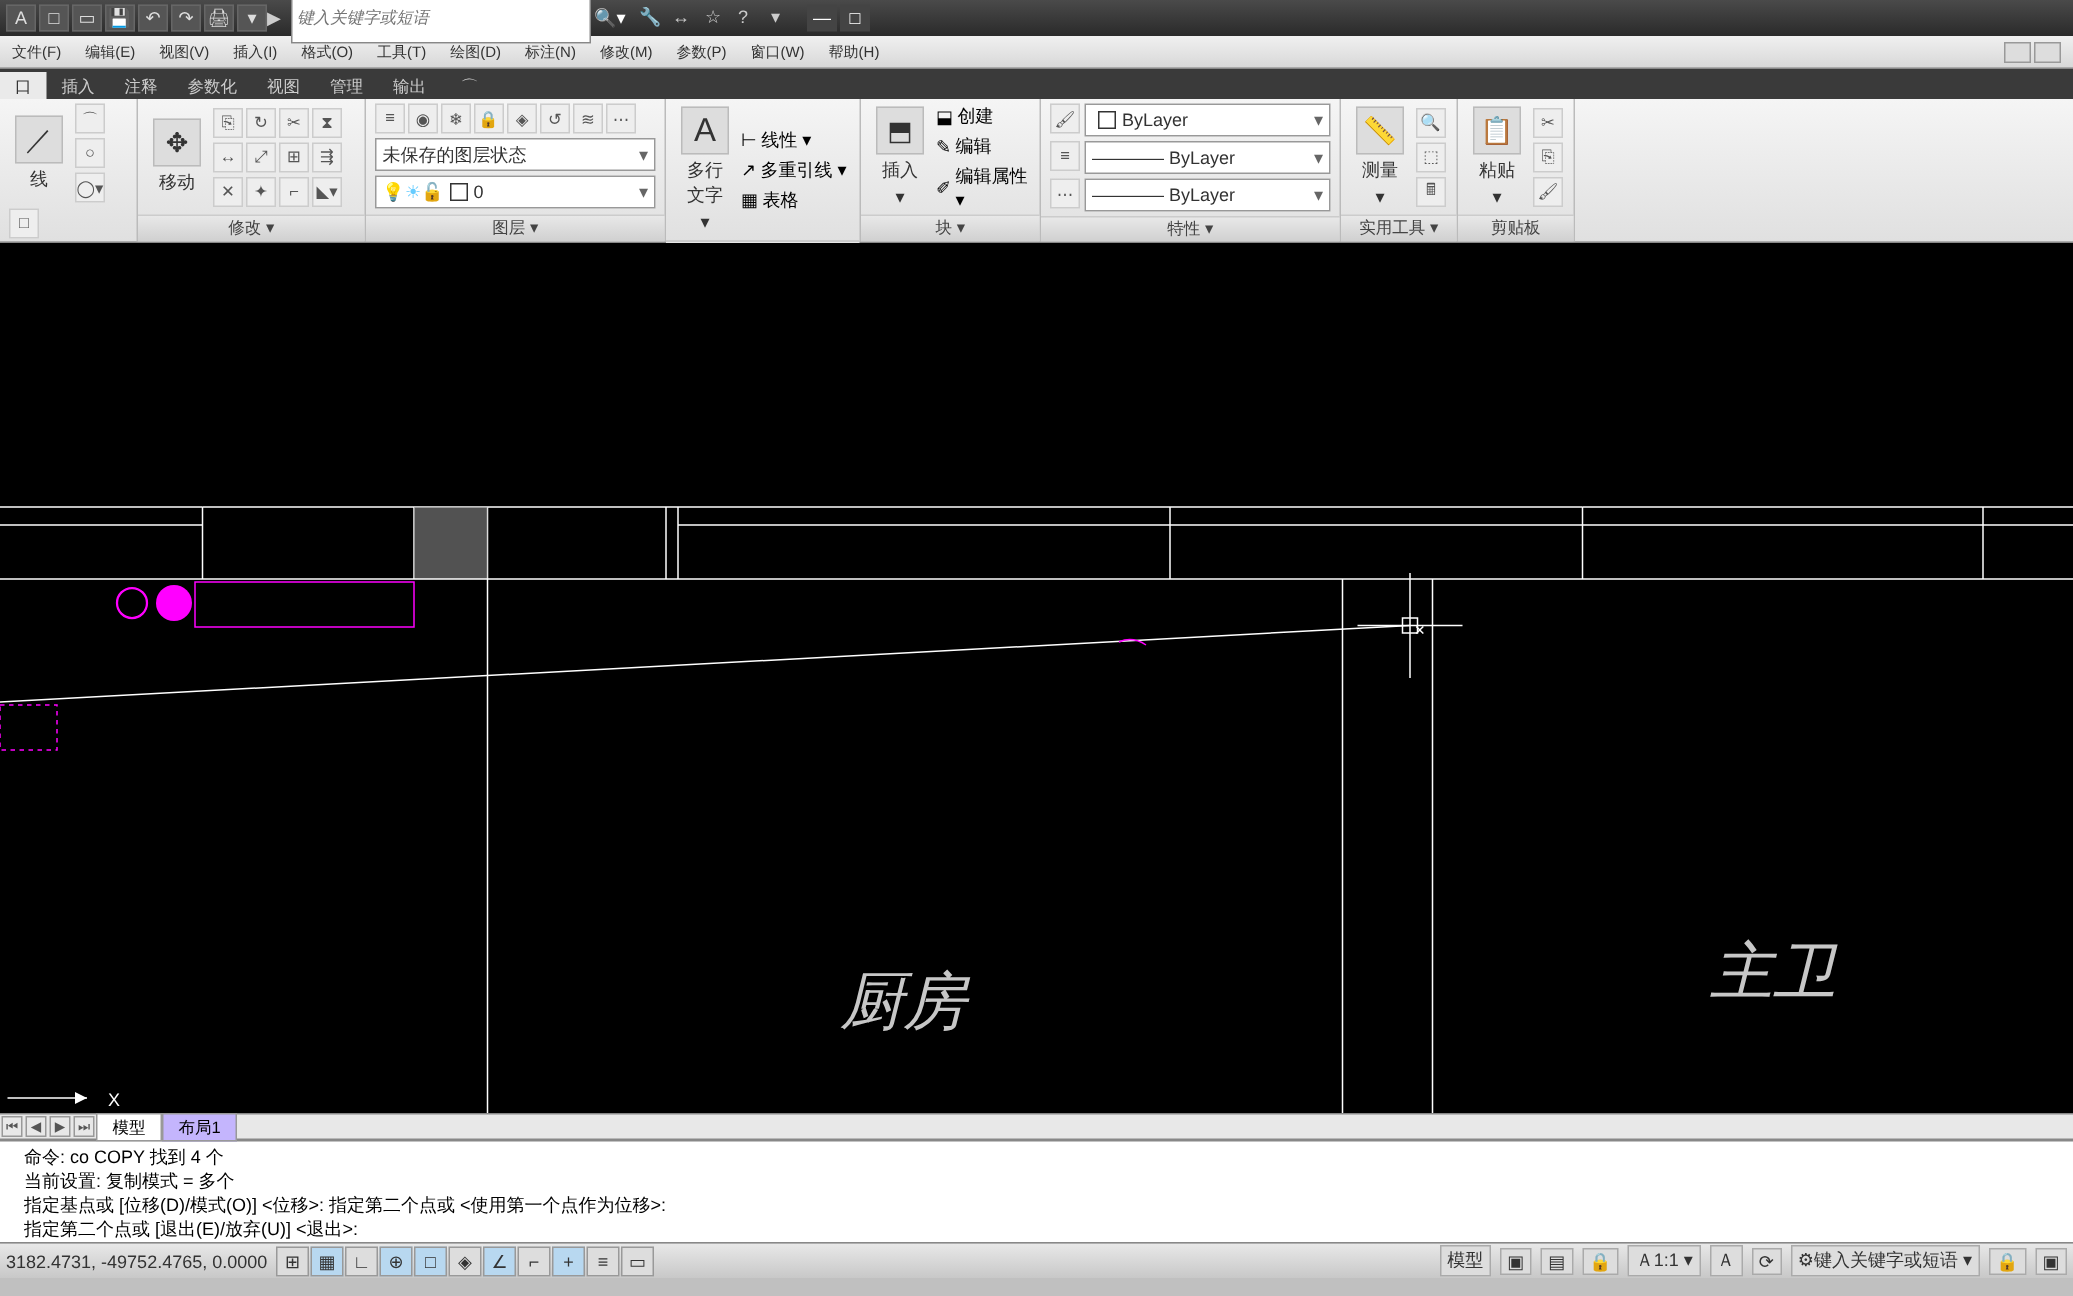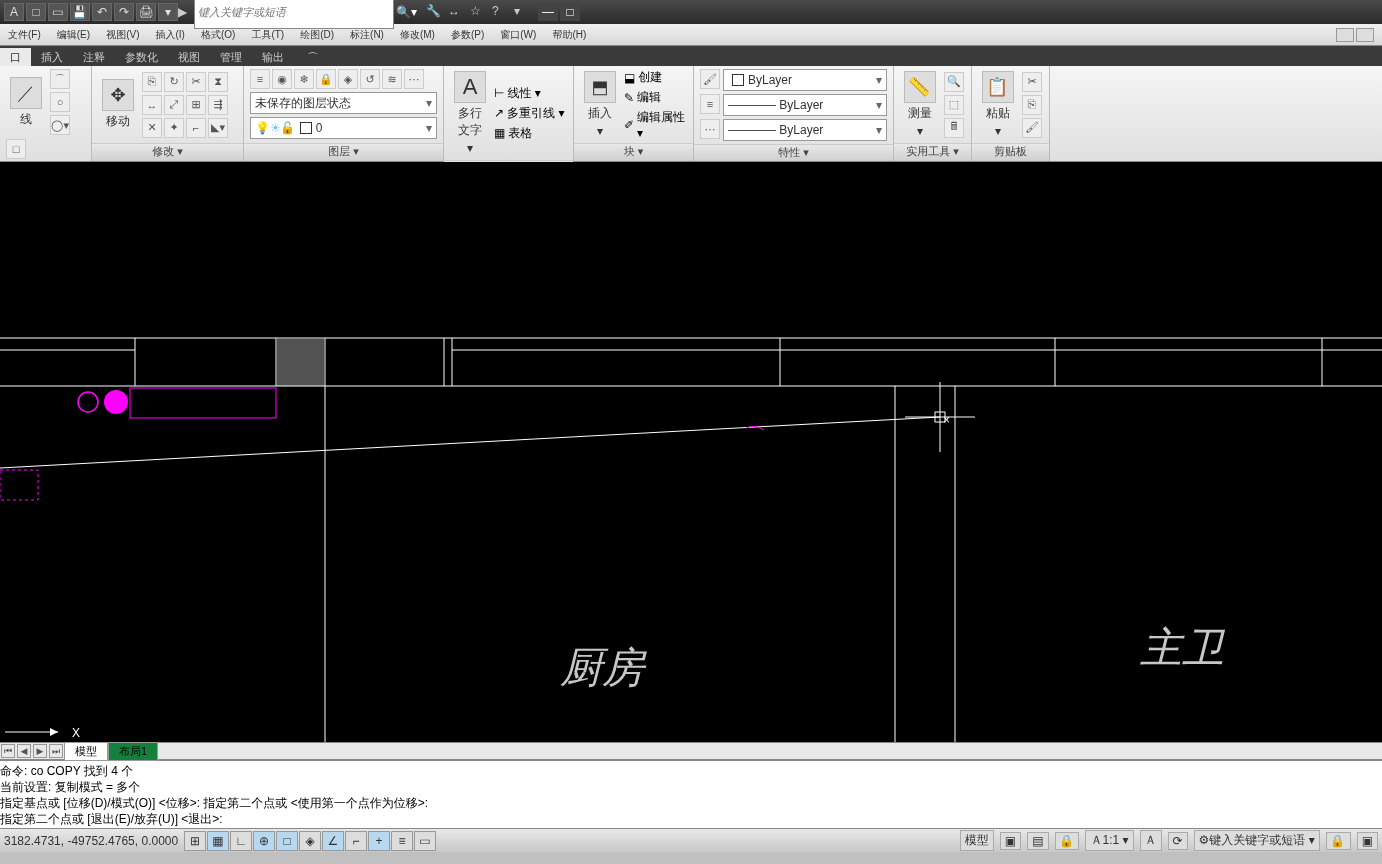--- a/index.html
+++ b/index.html
@@ -44,25 +44,25 @@
 .combo .arrow { margin-left: auto; color: #666; }
 .row-stack { display: flex; flex-direction: column; gap: 3px; }
 
 
 .drawing { background: #000; position: relative; height: 580px; overflow: hidden; }
 .drawing svg { position: absolute; top: 0; left: 0; }
 
 
 .model-tabs { height: 18px; background: #e8e8e8; display: flex; align-items: center; border-top: 1px solid #888; border-bottom: 1px solid #888; }
 .model-tabs .nav-btn { width: 14px; height: 14px; border: 1px solid #999; display: flex; align-items: center; justify-content: center; font-size: 9px; color: #555; margin: 0 1px; }
-.model-tabs .tab { padding: 1px 10px; font-size: 11px; border: 1px solid #999; background: #15803d; }
+.model-tabs .tab { padding: 1px 10px; font-size: 11px; border: 1px solid #999; background: #c4b5fd; }
 .model-tabs .tab.active { background: #fff; }
 
 
-.cmdline { background: #fff; border-top: 1px solid #888; padding: 2px 0; font-size: 12px; color: #000; height: 68px; overflow: hidden; }
+.cmdline { background: #fff; border-top: 1px solid #888; padding: 2px 16px; font-size: 12px; color: #000; height: 68px; overflow: hidden; }
 .cmdline div { line-height: 16px; white-space: nowrap; }
 
 
 .statusbar { height: 24px; background: linear-gradient(#e8e8e8, #c8c8c8); display: flex; align-items: center; padding: 0 4px; border-top: 1px solid #888; font-size: 11px; color: #333; }
 .statusbar .coords { width: 180px; }
 .statusbar .toggles { display: flex; gap: 1px; }
 .statusbar .toggles .tg { width: 22px; height: 20px; background: #ddd; border: 1px solid #999; display: flex; align-items: center; justify-content: center; }
 .statusbar .toggles .tg.on { background: #b8d8f0; }
 .statusbar .right { margin-left: auto; display: flex; align-items: center; gap: 6px; }
 .statusbar .right .item { padding: 1px 4px; border: 1px solid #aaa; background: #ddd; }

